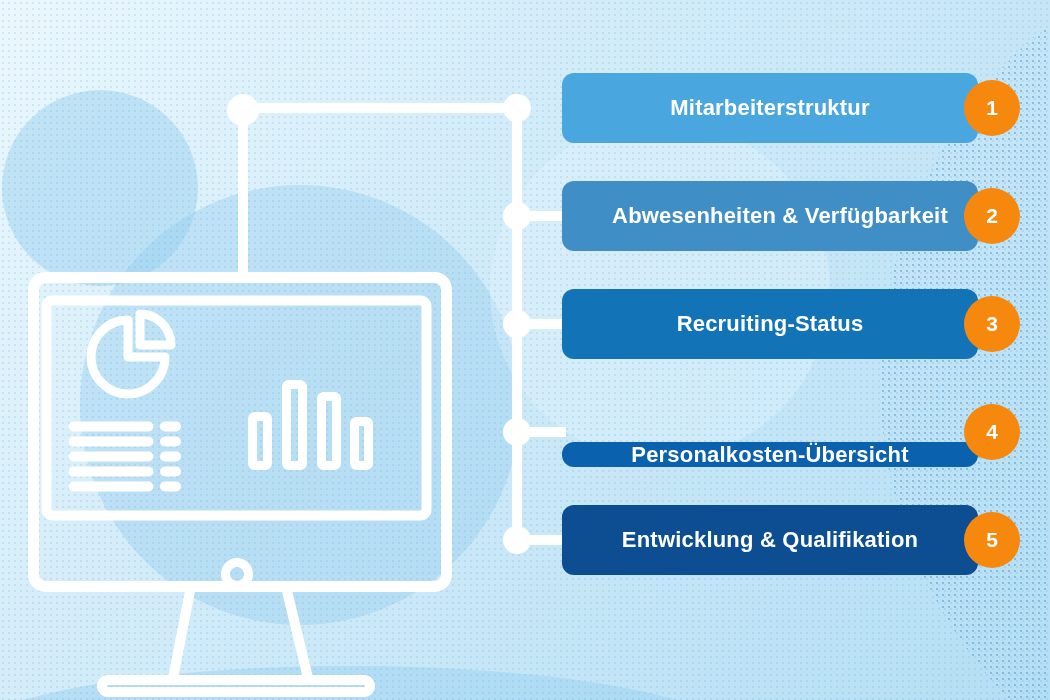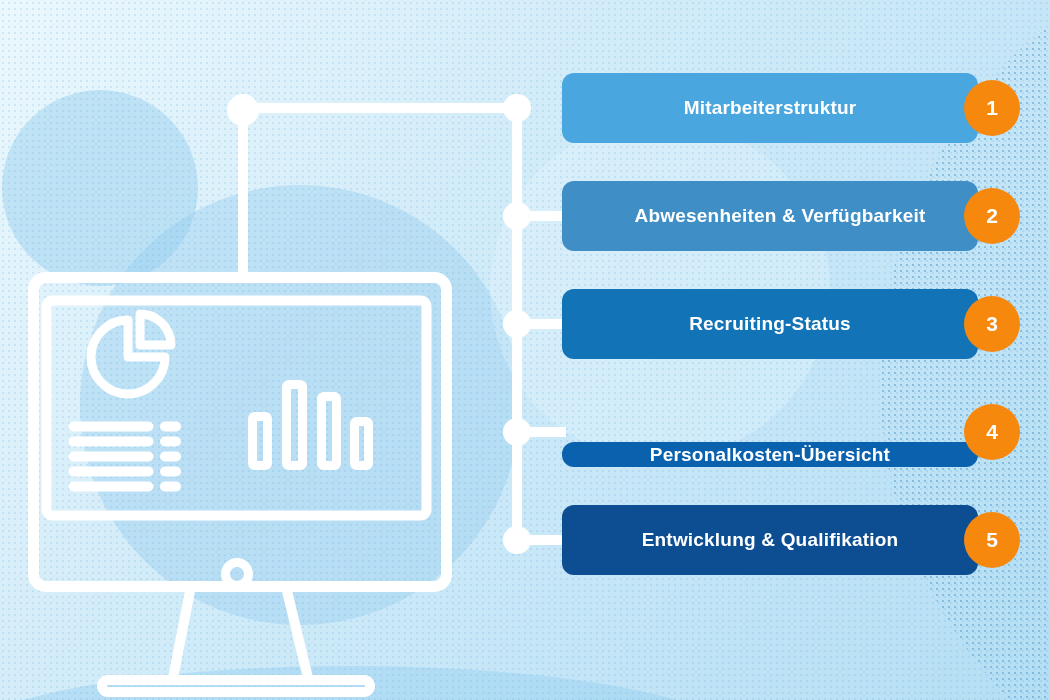--- a/index.html
+++ b/index.html
@@ -34,21 +34,21 @@
   
   .items {
     position: absolute; left: 562px; top: 73px; width: 416px;
     display: flex; flex-direction: column; gap: 38px;
   }
   .item { position: relative; width: 416px; height: 70px; }
   .bar {
     position: absolute; inset: 0;
     border-radius: 12px;
     display: flex; align-items: center; justify-content: center;
-    color: #ffffff; font-size: 19px; font-weight: bold; letter-spacing: 0.2px;
+    color: #ffffff; font-size: 22px; font-weight: bold; letter-spacing: 0.2px;
   }
   .badge {
     position: absolute; left: 402px; top: 7px;
     width: 56px; height: 56px; border-radius: 50%;
     display: flex; align-items: center; justify-content: center;
     color: #ffffff; font-size: 21px; font-weight: bold;
   }
 </style>
 </head>
 <body>

